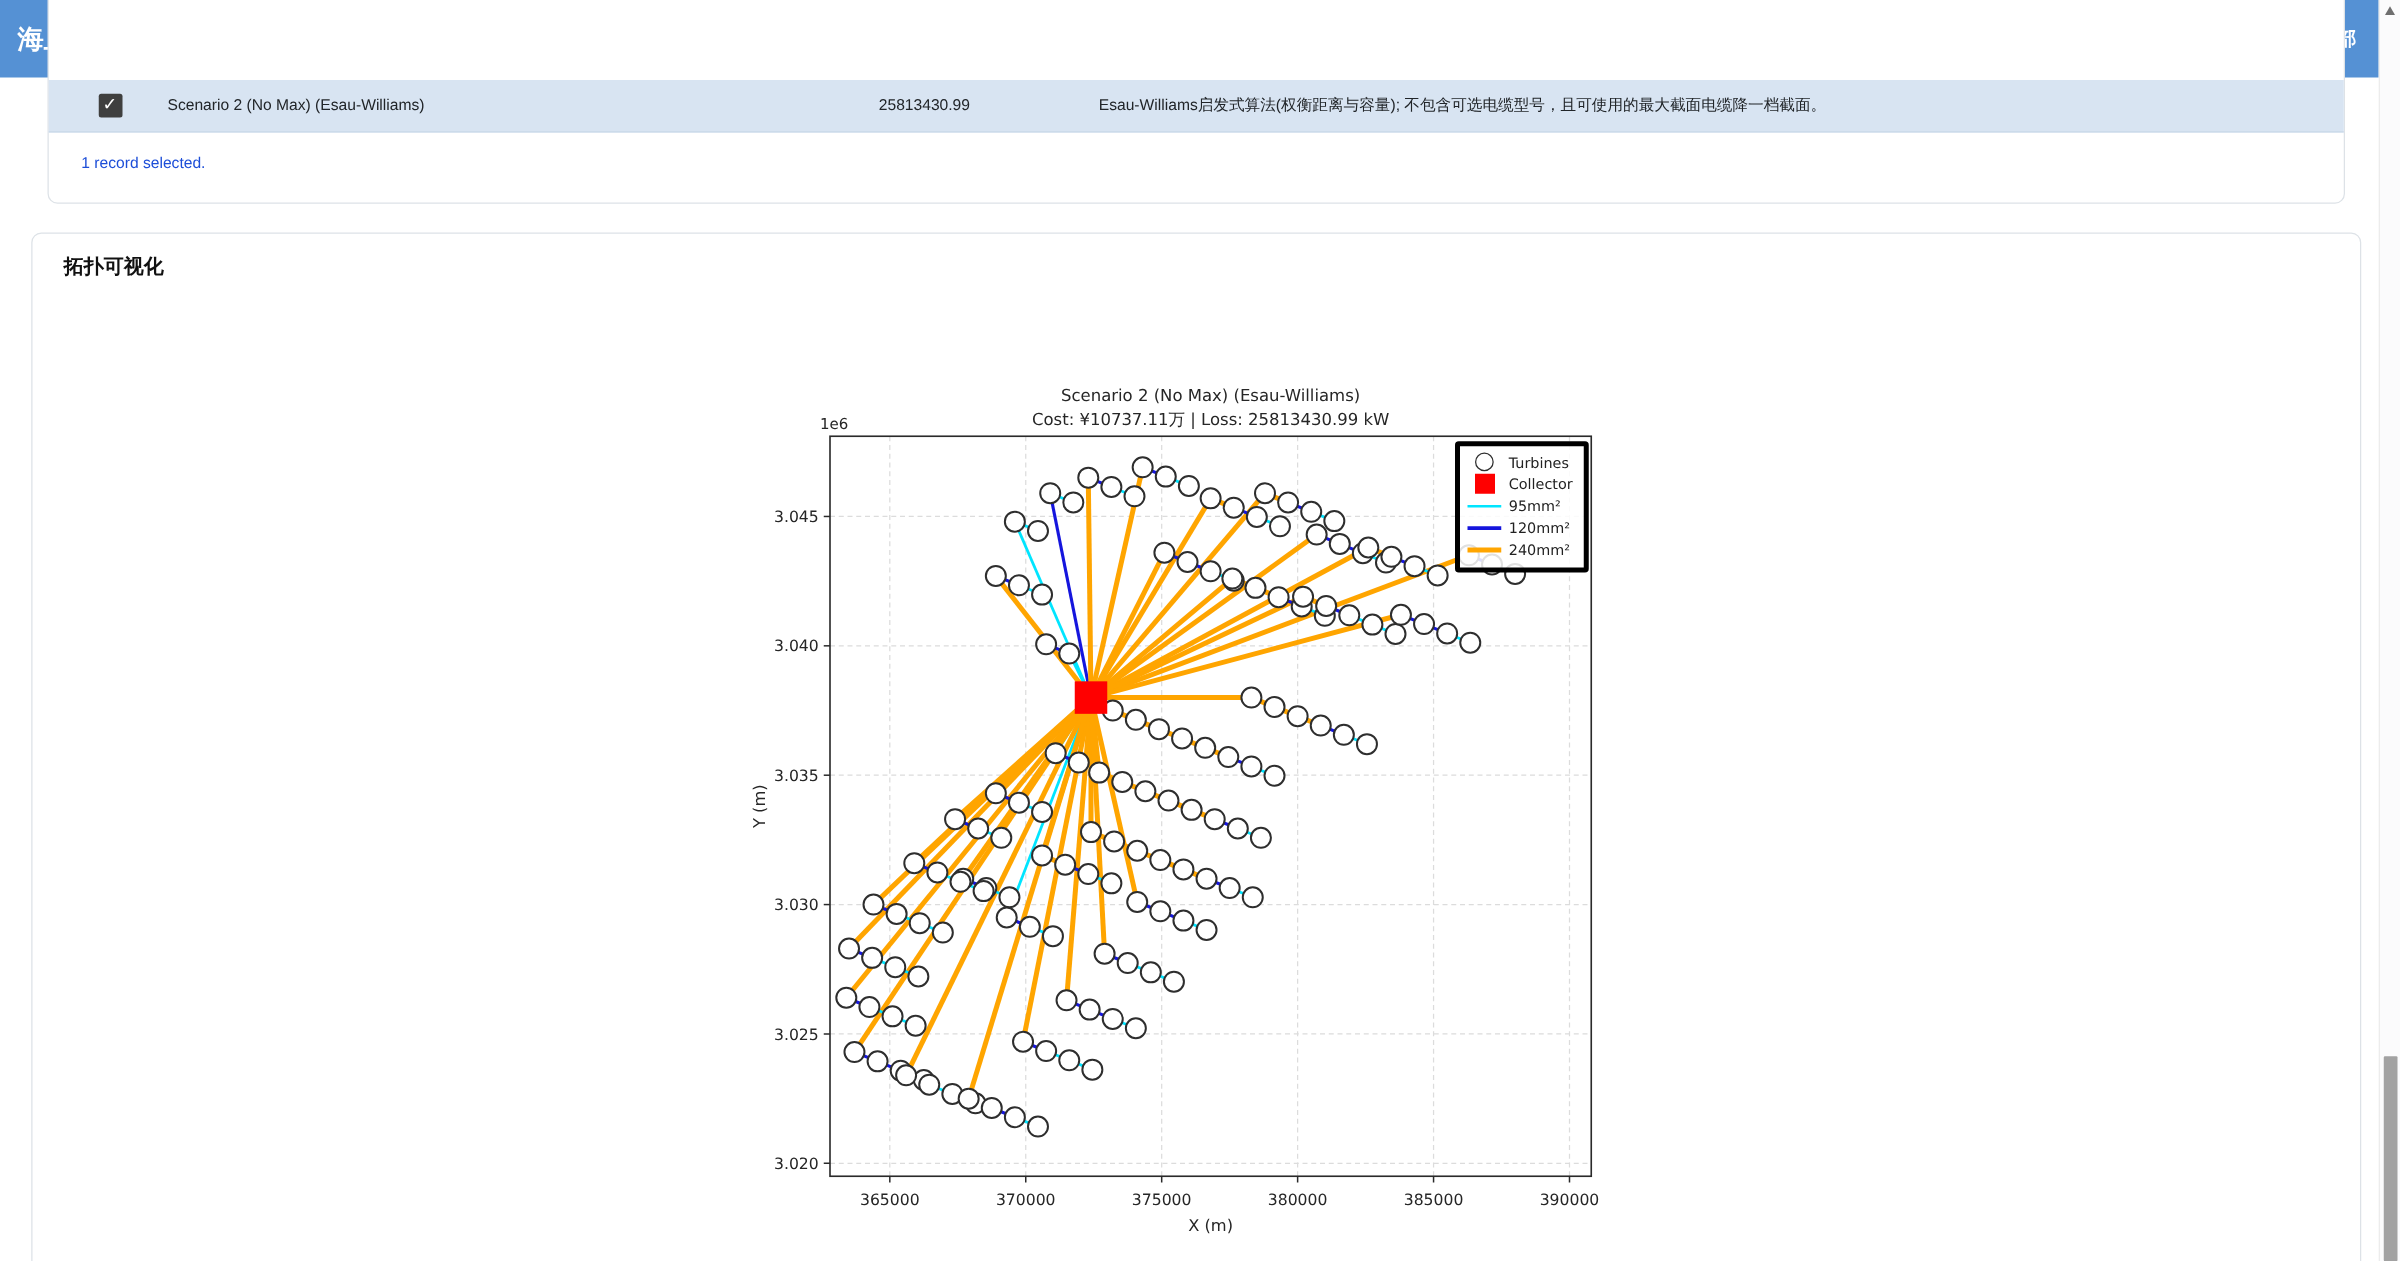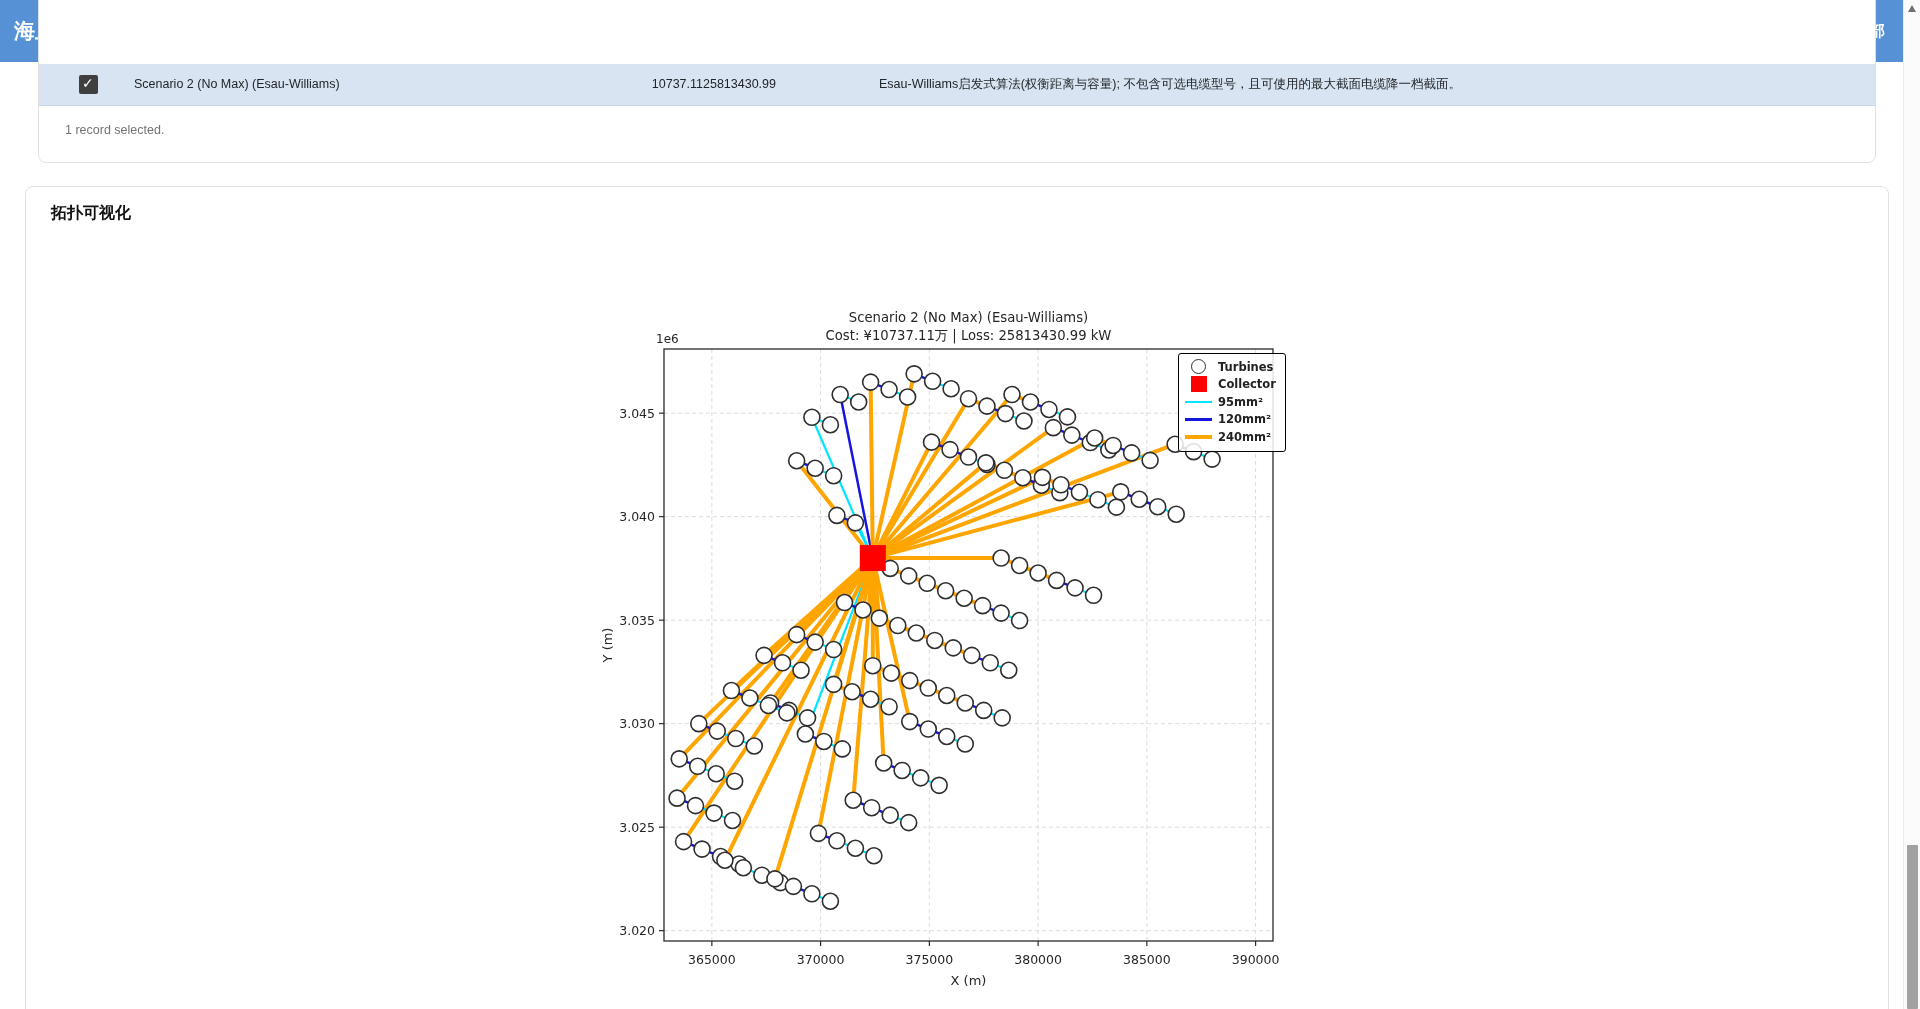--- a/index.html
+++ b/index.html
@@ -13,32 +13,32 @@
   
   #card1{left:38px;top:-30px;width:1836px;height:191px;background:#fff;border:1px solid #dde2e7;border-radius:8px;}
   #scenario-row{position:absolute;left:0;top:93px;width:100%;height:41px;background:#d8e4f2;border-bottom:1px solid #c8d7e8;}
   #row-checkbox{position:absolute;left:40px;top:11px;width:19px;height:19px;background:#3f3f3f;border-radius:2px;cursor:pointer;}
   #row-checkbox::after{content:"✓";position:absolute;left:3px;top:0px;color:#fff;font-size:14px;font-weight:bold;}
   .rowtxt{position:absolute;top:0;height:41px;line-height:41px;font-size:12.5px;color:#212529;white-space:nowrap;}
   #scenario-name{left:95px;}
   #cost-value{left:470px;width:194px;text-align:right;}
   #loss-value{left:664px;width:168px;text-align:left;}
   #scenario-desc{left:840px;}
-  #table-footer{position:absolute;left:26px;top:152px;font-size:12.5px;color:#737373;}
+  #table-footer{position:absolute;left:26px;top:152px;font-size:12.5px;color:#1d4ed8;}
   
   #card2{left:25px;top:186px;width:1862px;height:900px;background:#fff;border:1px solid #dde2e7;border-radius:8px;}
   #section-title{position:absolute;left:25px;top:16px;font-size:16px;font-weight:bold;color:#111;}
   
   #figure{position:absolute;left:572px;top:122px;width:700px;height:700px;font-family:"DejaVu Sans",sans-serif;}
   #chart-title,#chart-subtitle{position:absolute;left:66px;width:609px;text-align:center;color:#262626;font-size:13.2px;}
   #chart-title{top:1px;}
   #chart-subtitle{top:18px;}
   #chart-svg{position:absolute;left:0;top:0;}
-  #chart-legend{position:absolute;left:580px;top:44px;background:rgba(255,255,255,.85);border:1px solid #000000;
-    border-radius:3px;padding:4px 9px 5px 6px;z-index:5;font-weight:bold;}
+  #chart-legend{position:absolute;left:566px;top:44px;background:rgba(255,255,255,.85);border:4px solid #000000;
+    border-radius:3px;padding:4px 9px 5px 6px;z-index:5;}
   .lg-item{display:flex;align-items:center;height:17.5px;}
   .lg-marker{width:27px;display:flex;justify-content:center;align-items:center;margin-right:6px;}
   .lg-label{font-size:11.5px;color:#222;white-space:nowrap;}
   
   #scrollbar{left:1903px;top:0;width:17px;height:1009px;background:#fbfbfc;border-left:1px solid #ececec;}
   #sb-up{position:absolute;left:4px;top:5px;width:0;height:0;border-left:4.5px solid transparent;border-right:4.5px solid transparent;border-bottom:7px solid #6f6f6f;}
   #sb-thumb{position:absolute;left:3px;top:845px;width:11px;height:164px;background:#a2a2a2;border-radius:1px;}
 </style>
 </head>
 <body>
@@ -46,21 +46,20 @@
 <div id="header" class="abs">
   <span id="app-title">海上风电场集电线路设计优化系统 v1.0</span>
   <span id="app-subtitle">Wind Farm Collector System Design Optimizer</span>
   <span id="dept">中能建西北院海上能源业务开发部</span>
 </div>
 
 <div id="card1" class="abs">
   <div id="scenario-row">
     <div id="row-checkbox"></div>
     <span id="scenario-name" class="rowtxt">Scenario 2 (No Max) (Esau-Williams)</span>
-    <span id="cost-value" class="rowtxt">10737.11</span>
     <span id="loss-value" class="rowtxt">25813430.99</span>
     <span id="scenario-desc" class="rowtxt">Esau-Williams启发式算法(权衡距离与容量); 不包含可选电缆型号，且可使用的最大截面电缆降一档截面。</span>
   </div>
   <div id="table-footer">1 record selected.</div>
 </div>
 
 <div id="card2" class="abs">
   <div id="section-title">拓扑可视化</div>
   <div id="figure">
     <div id="chart-title">Scenario 2 (No Max) (Esau-Williams)</div>

